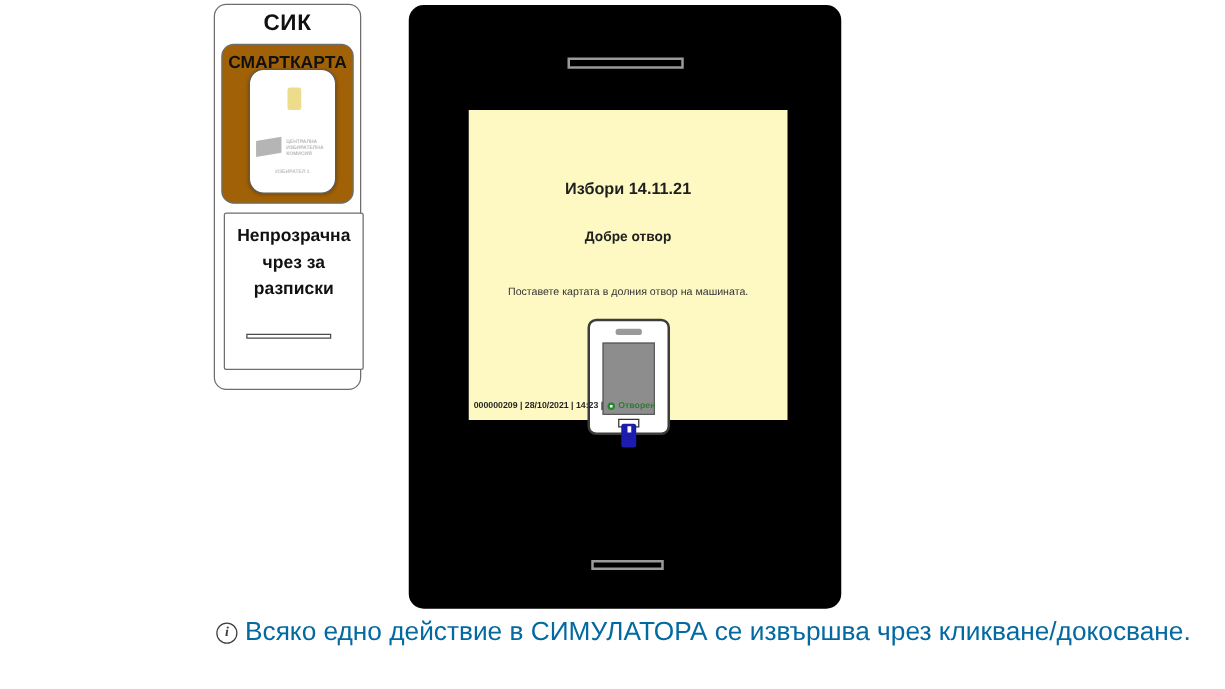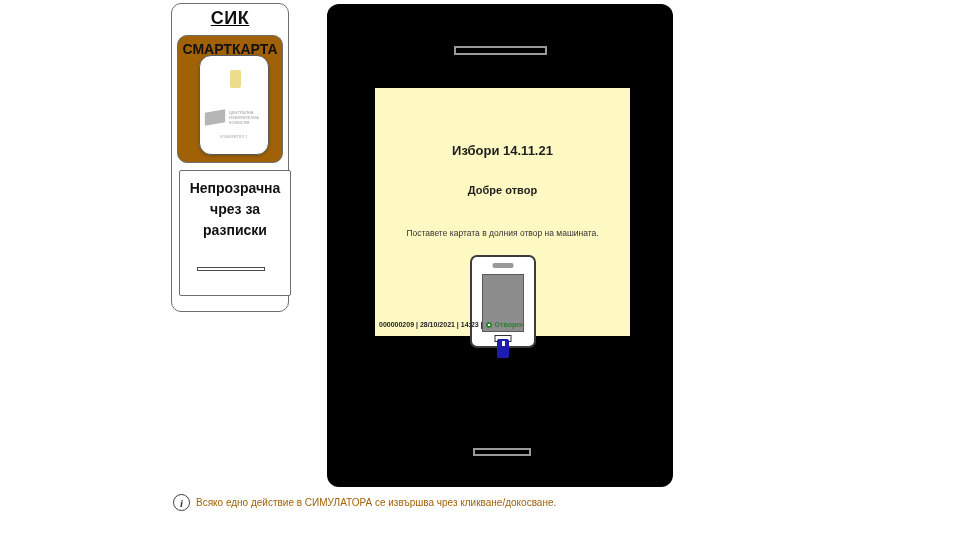--- a/index.html
+++ b/index.html
@@ -1,21 +1,21 @@
 <!DOCTYPE html>
 <html><head>
 <meta charset="utf-8">
 <style>
   * { margin:0; padding:0; box-sizing:border-box; }
   html,body { width:980px; height:551px; background:#fff;
     font-family:"Liberation Sans", sans-serif; position:relative; overflow:hidden; }
 
   
   .sik-panel { position:absolute; left:171px; top:3px; width:118px; height:309px;
-    background:#fff; border:1px solid #6e6e6e; border-radius:10px;text-decoration:underline; }
+    background:#fff; border:1px solid #6e6e6e; border-radius:10px; }
   .sik-title { text-align:center; font-weight:bold; font-size:18px; color:#111; margin-top:4px; letter-spacing:0.5px; }
 
   .smartcard-box { position:absolute; left:5px; top:31px; width:106px; height:128px;
     border:1px solid #6e6e6e; border-radius:10px; background:#a16207; }
   .smartcard-label { text-align:center; font-weight:bold; font-size:14px; color:#111; margin-top:5px; }
 
   .smartcard { position:absolute; left:21px; top:19px; width:70px; height:100px;
     background:#fff; border:1px solid #5a5a5a; border-radius:12px; z-index:3;
     box-shadow:0 1px 3px rgba(0,0,0,0.25); }
   .chip { position:absolute; left:30px; top:14px; width:11px; height:18px;
@@ -67,21 +67,21 @@
     display:inline-flex; align-items:center; justify-content:center; flex:0 0 auto; }
   .status-dot-inner { width:2px; height:2px; background:#fff; }
   .status-state { color:#2e7d32; font-weight:bold; }
 
   
   .caption { position:absolute; left:173px; top:494px; display:flex; align-items:center; gap:6px; }
   .info-icon { width:17px; height:17px; border:1.6px solid #3c3c3c; border-radius:50%;
     display:flex; align-items:center; justify-content:center;
     font-family:"Liberation Serif", serif; font-style:italic; font-weight:bold;
     font-size:11px; color:#3c3c3c; flex:0 0 auto; }
-  .caption-text { font-size:10px; color:#a16207; }
+  .caption-text { font-size:21px; color:#0369a1; }
 </style>
 </head>
 <body>
 
 <div class="sik-panel">
   <div class="sik-title">СИК</div>
 
   <div class="smartcard-box">
     <div class="smartcard-label">СМАРТКАРТА</div>
     <div class="smartcard">

